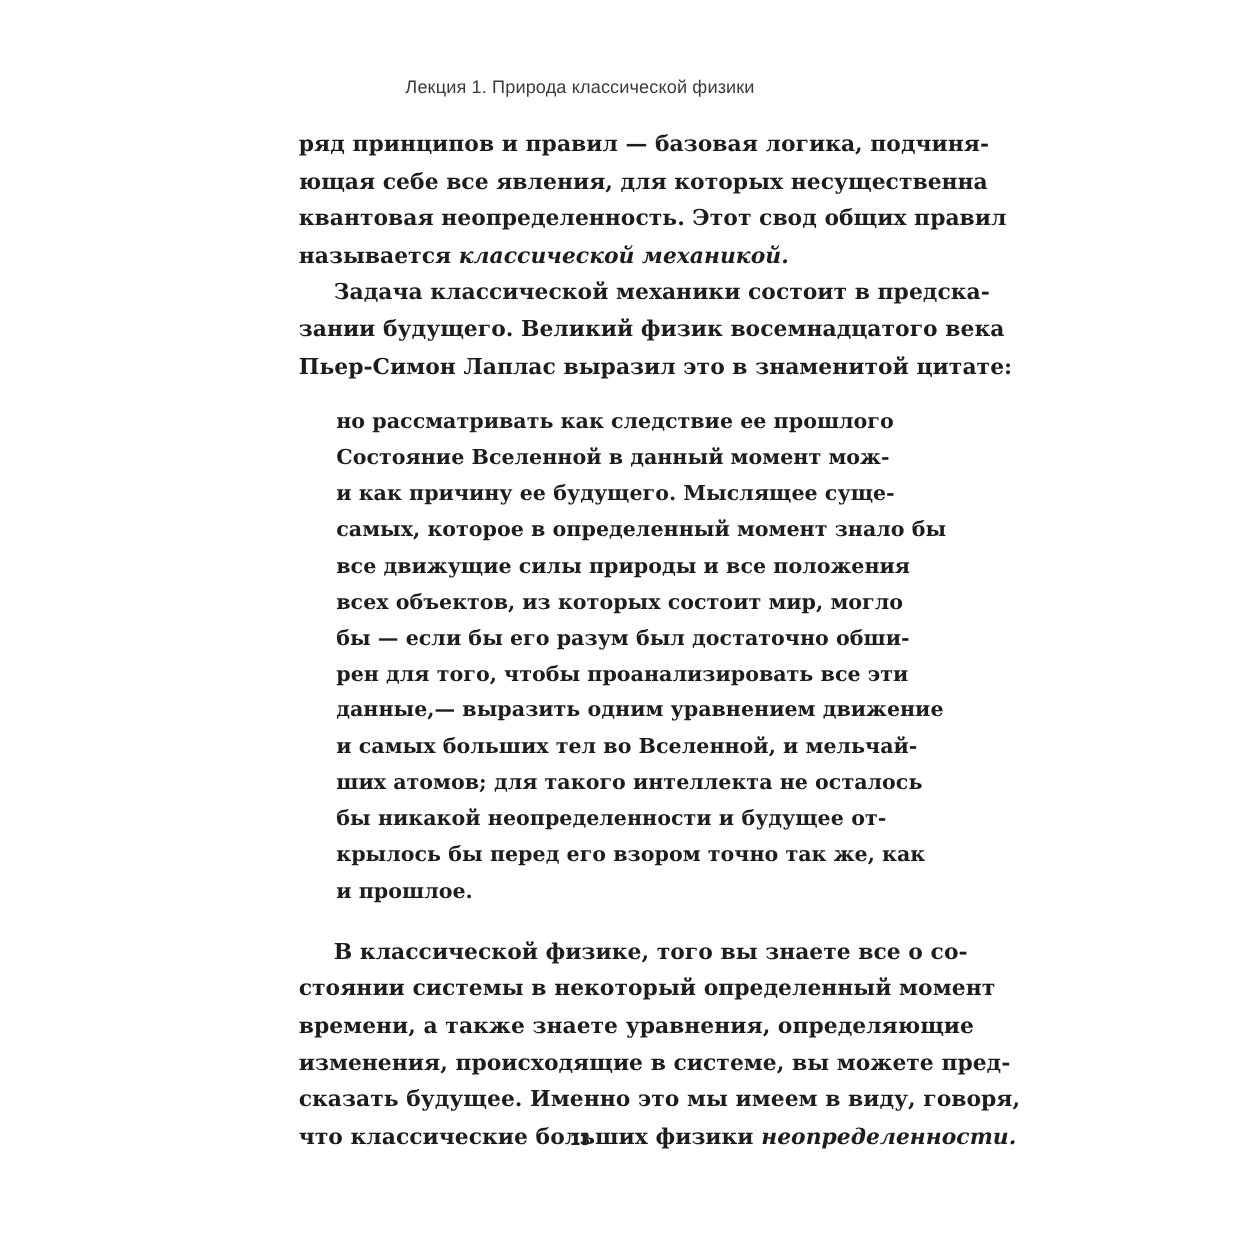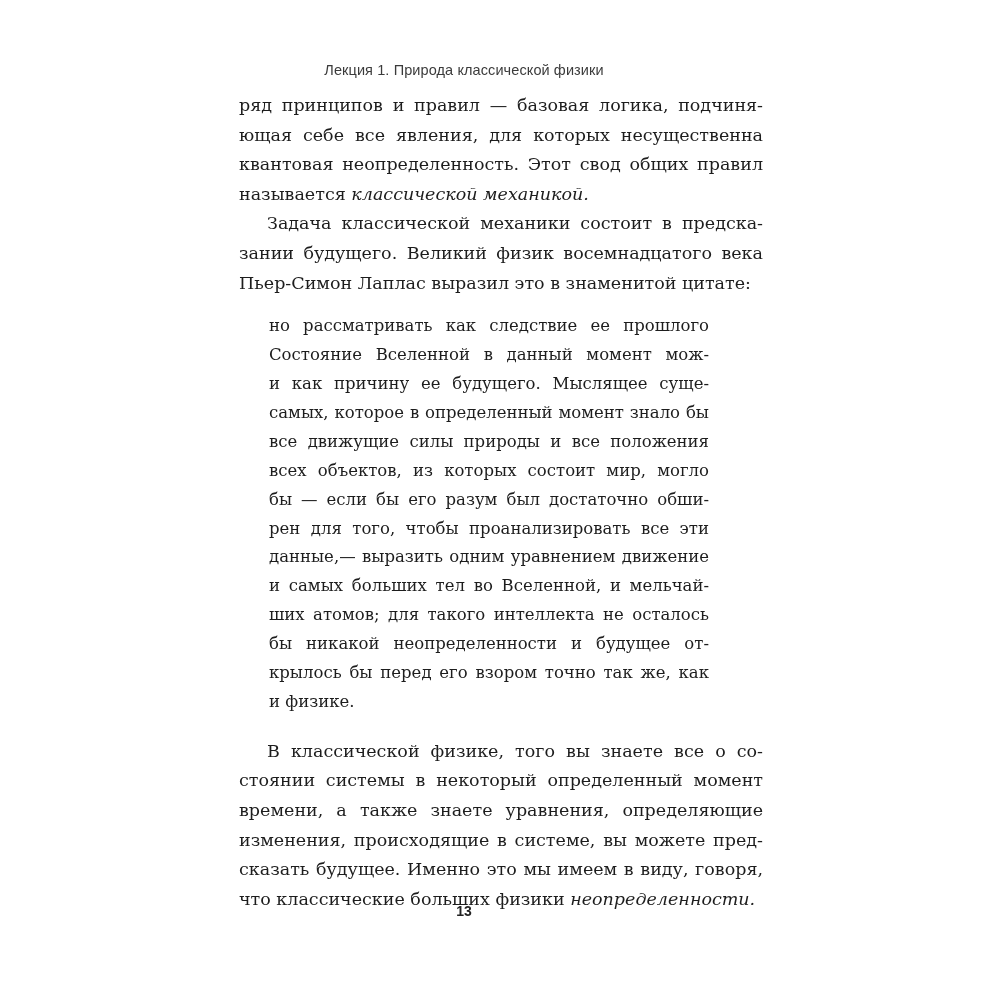--- a/index.html
+++ b/index.html
@@ -23,24 +23,25 @@
     width: 100%;
     text-align: center;
     font-family: "Liberation Sans", sans-serif;
     font-size: 14.5px;
     color: #3b3b3b;
     letter-spacing: 0.1px;
   }
   .body-text {
     position: absolute;
     left: 239px;
-    top: 91px;
+    top: 102px;
     width: 524px;
     font-size: 17.5px;
     line-height: 29.6px;
+    font-weight: bold;
   }
   .para { margin: 0; padding: 0; }
   .line {
     white-space: nowrap;
     text-align: justify;
     text-align-last: justify;
   }
   .line.last {
     text-align: right;
     text-align-last: left;
@@ -94,21 +95,21 @@
       <div class="line">самых, которое в определенный момент знало бы</div>
       <div class="line">все движущие силы природы и все положения</div>
       <div class="line">всех объектов, из которых состоит мир, могло</div>
       <div class="line">бы — если бы его разум был достаточно обши-</div>
       <div class="line">рен для того, чтобы проанализировать все эти</div>
       <div class="line">данные,— выразить одним уравнением движение</div>
       <div class="line">и самых больших тел во Вселенной, и мельчай-</div>
       <div class="line">ших атомов; для такого интеллекта не осталось</div>
       <div class="line">бы никакой неопределенности и будущее от-</div>
       <div class="line">крылось бы перед его взором точно так же, как</div>
-      <div class="line last">и физике.</div>
+      <div class="line last">и прошлое.</div>
     </div>
 
     <div class="para">
       <div class="line indent">В классической физике, того вы знаете все о со-</div>
       <div class="line">стоянии системы в некоторый определенный момент</div>
       <div class="line">времени, а также знаете уравнения, определяющие</div>
       <div class="line">изменения, происходящие в системе, вы можете пред-</div>
       <div class="line">сказать будущее. Именно это мы имеем в виду, говоря,</div>
       <div class="line last"><span>что классические больших физики </span><span class="it">неопределенности.</span></div>
     </div>

